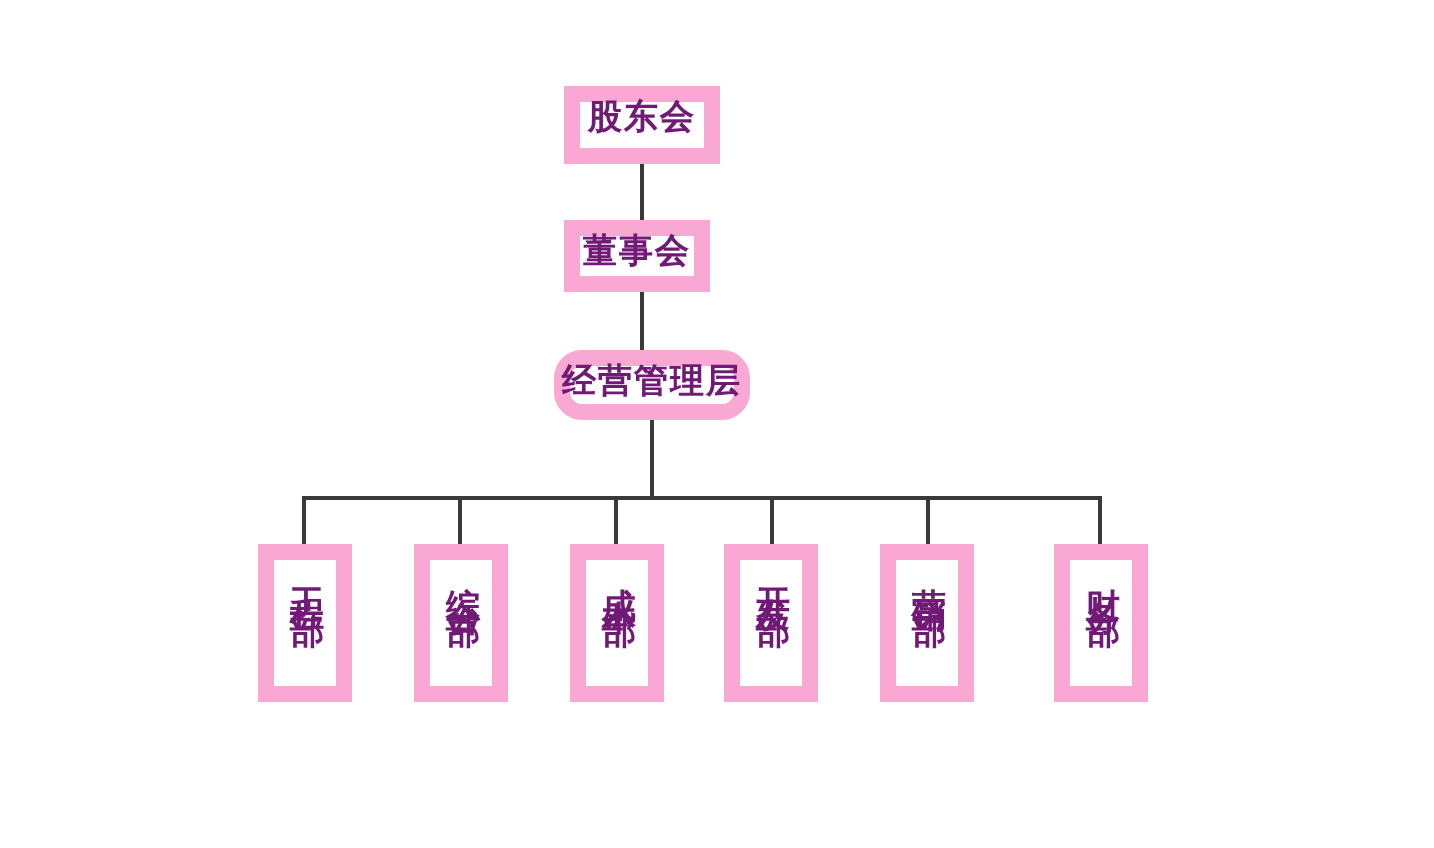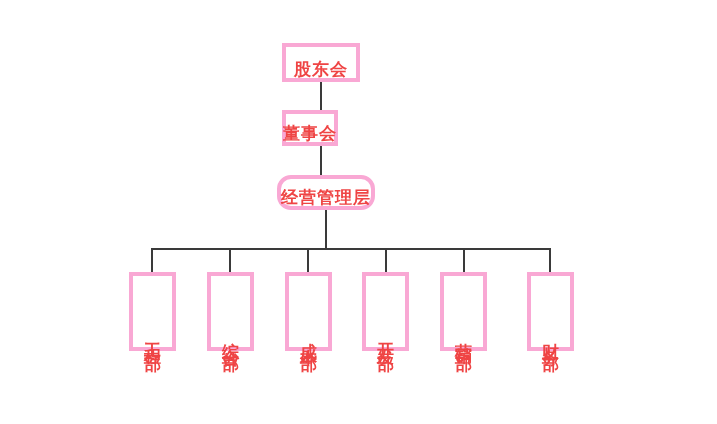--- a/index.html
+++ b/index.html
@@ -16,25 +16,25 @@
     width: 717px;
     height: 424px;
     background: #ffffff;
     overflow: hidden;
   }
   
   .node {
     position: absolute;
     box-sizing: border-box;
     background: #ffffff;
-    border: 4px solid #f9a8d4;
+    border: 8px solid #f9a8d4;
     display: flex;
-    align-items: flex-end;
+    align-items: flex-start;
     justify-content: center;
-    color: #ef4444;
+    color: #701a75;
     z-index: 2;
   }
   .node-label {
     display: block;
     text-align: center;
     line-height: 1.0;
     letter-spacing: 1px;
     white-space: nowrap;
   }
   
@@ -64,21 +64,21 @@
 <body>
 
 <div id="chart-canvas">
 
   <div class="node node-h" style="left:282px; top:43px; width:78px; height:39px;">
     <span class="node-label">股东会</span>
   </div>
 
   <div class="line line-v" style="left:320px; top:82px; height:28px;"></div>
 
-  <div class="node node-h" style="left:282px; top:110px; width:56px; height:36px;">
+  <div class="node node-h" style="left:282px; top:110px; width:73px; height:36px;">
     <span class="node-label">董事会</span>
   </div>
 
   <div class="line line-v" style="left:320px; top:146px; height:29px;"></div>
 
   <div class="node node-h" style="left:277px; top:175px; width:98px; height:35px;border-radius:14px;">
     <span class="node-label">经营管理层</span>
   </div>
 
   <div class="line line-v" style="left:325px; top:210px; height:38px;"></div>

